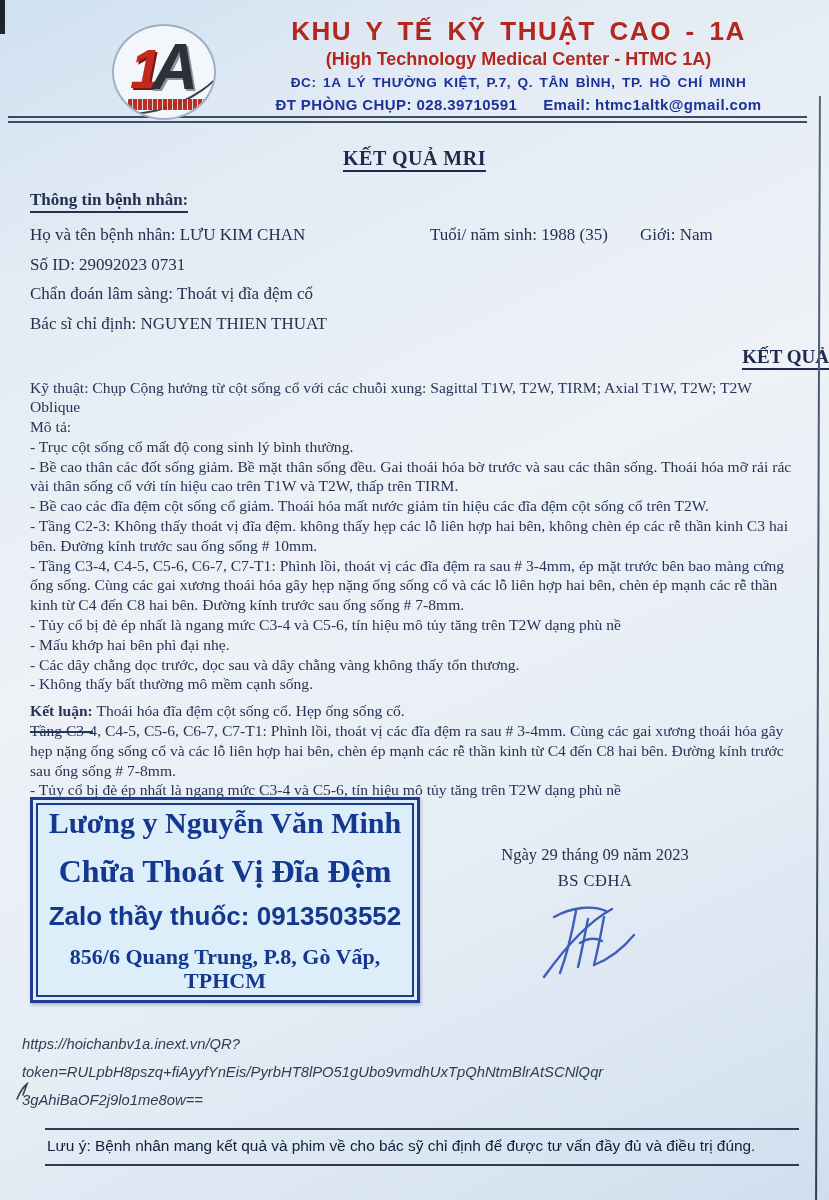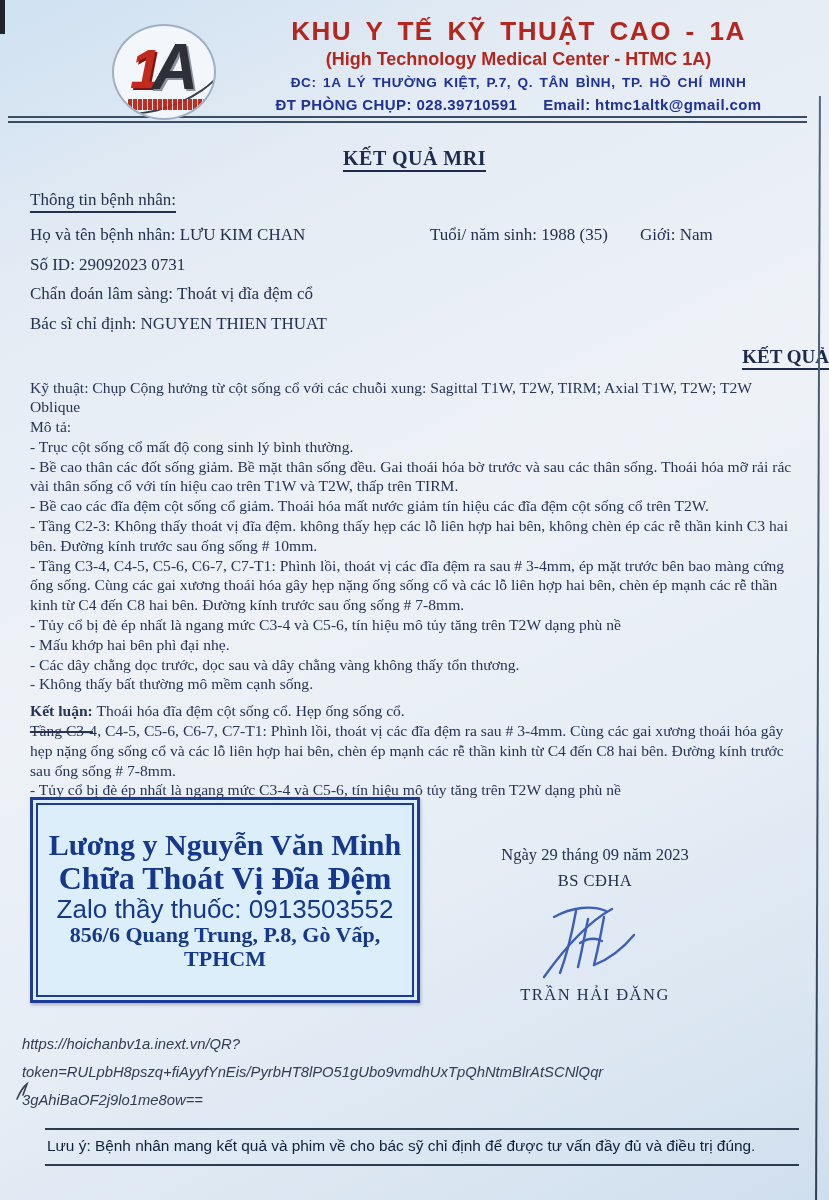--- a/index.html
+++ b/index.html
@@ -28,35 +28,35 @@
   .org-address{font-size:13.6px;font-weight:bold;color:#1e3199;letter-spacing:.6px;word-spacing:2px;line-height:22px;}
   .org-contact{font-size:15px;font-weight:bold;color:#1e3199;letter-spacing:.4px;line-height:21px;}
   .org-contact .gap{display:inline-block;width:26px;}
   .header-rule{height:3px;border-top:2px solid #3b4d63;border-bottom:2px solid #3b4d63;margin:0 22px 0 8px;}
   
   .doc-title{margin-top:24px;text-align:center;font-size:20px;font-weight:bold;color:#1f2b4e;letter-spacing:.5px;}
   .u{border-bottom:2px solid currentColor;padding-bottom:1px;}
   .result-title{margin-top:12px;text-align:right;font-size:19px;font-weight:bold;color:#1f2b4e;}
   
   .patient{margin:20px 30px 0 30px;font-size:17px;color:#243050;}
-  .sec-label{font-weight:normal;display:inline-block;border-bottom:2px solid currentColor;padding-bottom:1px;margin-bottom:12px;}
+  .sec-label{font-weight:bold;display:inline-block;border-bottom:2px solid currentColor;padding-bottom:1px;margin-bottom:12px;}
   .p-row{position:relative;margin-bottom:9.5px;line-height:20px;}
   .p-age{position:absolute;left:400px;top:0;}
   .p-gender{position:absolute;left:610px;top:0;}
   
   .result-body{margin:10px 24px 12px 30px;font-size:15.6px;line-height:19.8px;color:#273457;}
   .para{margin:0;}
   .conclusion-line{margin-top:7px;}
   .u-b{font-weight:bold;border-bottom:2px solid currentColor;padding-bottom:12px;}
   
   .stamp-box{position:absolute;left:30px;top:797px;width:378px;height:194px;background:#ddeefb;border:3px solid #1c3c96;padding:3px;box-shadow:1px 2px 3px rgba(60,80,110,.35);}
-  .stamp-inner{border:2px solid #1c3c96;height:100%;box-sizing:border-box;display:flex;flex-direction:column;justify-content:center;text-align:center;color:#14388e;padding:2px 4px;}
+  .stamp-inner{border:2px solid #1c3c96;height:100%;box-sizing:border-box;display:flex;flex-direction:column;justify-content:space-between;text-align:center;color:#14388e;padding:2px 4px;}
   .s1{font-size:30px;font-weight:bold;line-height:32px;}
   .s2{font-size:32px;font-weight:bold;line-height:34px;}
-  .s3{font-size:26px;font-weight:normal;font-family:"Liberation Sans",sans-serif;line-height:28px;}
+  .s3{font-size:26px;font-weight:bold;font-family:"Liberation Sans",sans-serif;line-height:28px;}
   .s4{font-size:22px;font-weight:bold;line-height:24px;}
   
   .sign-block{position:absolute;left:430px;top:845px;width:330px;text-align:center;color:#243050;}
   .sign-date{font-size:16.5px;}
   .sign-role{font-size:16.5px;margin-top:6px;letter-spacing:.5px;}
   .signature{display:block;margin:6px auto 0 auto;}
   .sign-name{font-size:16.5px;letter-spacing:1.5px;margin-top:2px;}
   
   .qr-url{position:absolute;left:22px;top:1030px;width:792px;font-family:"Liberation Sans",sans-serif;font-style:italic;font-size:14.8px;color:#323c52;line-height:28px;}
   
@@ -143,21 +143,20 @@
       <g fill="none" stroke="#3052b6" stroke-width="2.4" stroke-linecap="round" opacity="0.92">
         <path d="M24,80 C44,52 66,26 92,12"></path>
         <path d="M34,20 C52,10 72,8 86,14"></path>
         <path d="M56,14 C52,36 46,60 40,76"></path>
         <path d="M68,22 C64,42 61,58 58,70"></path>
         <path d="M84,20 C80,42 77,56 74,68"></path>
         <path d="M60,46 C68,41 76,41 82,44"></path>
         <path d="M74,68 C90,62 104,50 114,38"></path>
       </g>
     </svg>
-    <div class="sign-name">TRẦN HẢI ĐĂNG</div>
   </div>
 
   <div class="qr-url">
     <div>https://hoichanbv1a.inext.vn/QR?token=RULpbH8pszq+fiAyyfYnEis/PyrbHT8lPO51gUbo9vmdhUxTpQhNtmBlrAtSCNlQqr</div>
     <div>3gAhiBaOF2j9lo1me8ow==</div>
   </div>
 
   <svg class="pen-mark" width="18" height="20" viewBox="0 0 18 20">
     <path d="M3,17 C6,10 9,5 13,2 L9,13" fill="none" stroke="#38404e" stroke-width="1.6" stroke-linecap="round"></path>
   </svg>

